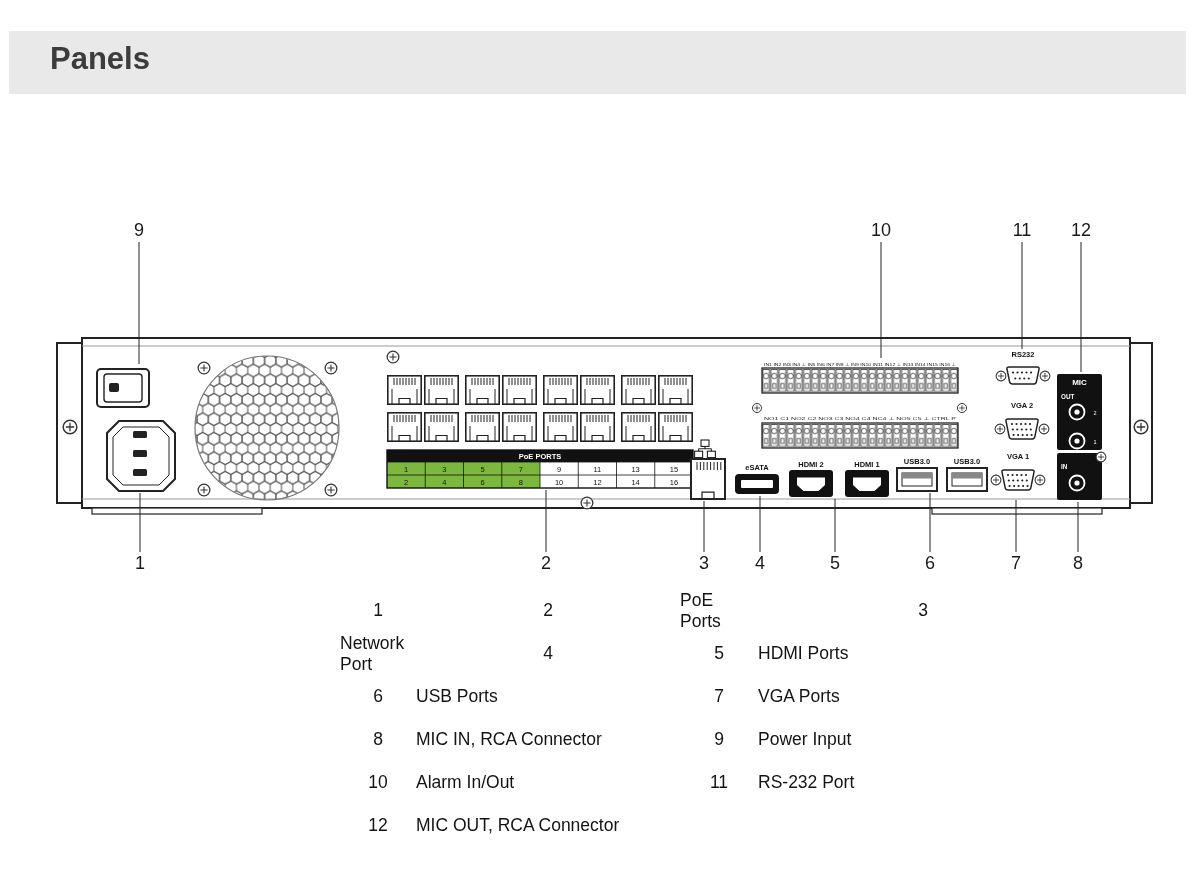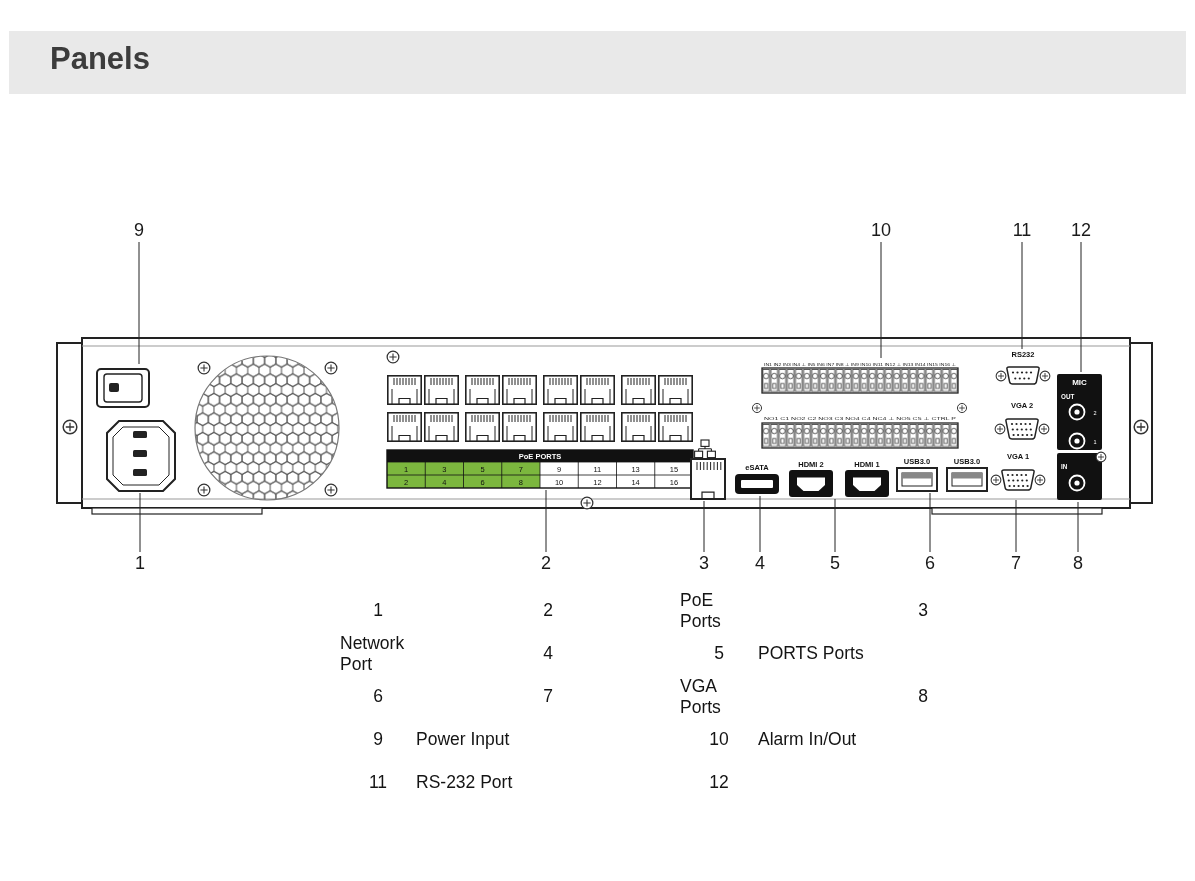--- a/index.html
+++ b/index.html
@@ -297,28 +297,31 @@
 <div class="legend">
   <div class="lcell lnum">1</div>
   <div class="lcell lnum">2</div>
   <div class="lcell">PoE Ports</div>
 
   <div class="lcell lnum">3</div>
   <div class="lcell">Network Port</div>
   <div class="lcell lnum">4</div>
 
   <div class="lcell lnum">5</div>
-  <div class="lcell">PORTS Ports</div>
+  <div class="lcell">HDMI Ports</div>
   <div class="lcell lnum">6</div>
+  <div class="lcell">USB Ports</div>
 
   <div class="lcell lnum">7</div>
   <div class="lcell">VGA Ports</div>
   <div class="lcell lnum">8</div>
+  <div class="lcell">MIC IN, RCA Connector</div>
 
   <div class="lcell lnum">9</div>
   <div class="lcell">Power Input</div>
   <div class="lcell lnum">10</div>
   <div class="lcell">Alarm In/Out</div>
 
   <div class="lcell lnum">11</div>
   <div class="lcell">RS-232 Port</div>
   <div class="lcell lnum">12</div>
+  <div class="lcell">MIC OUT, RCA Connector</div>
 </div>
 
 </body></html>

